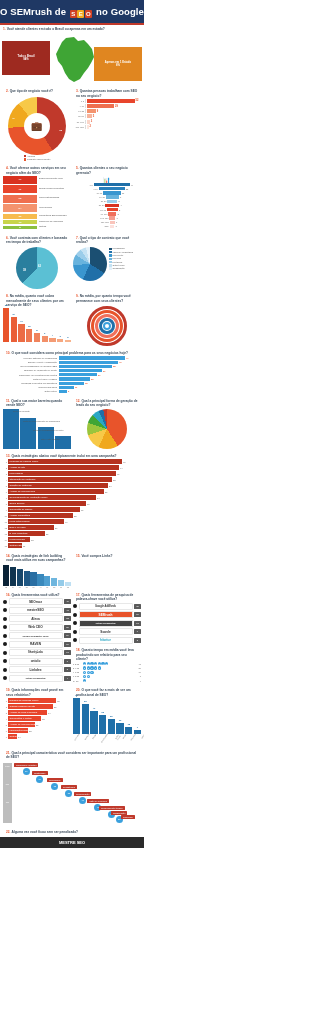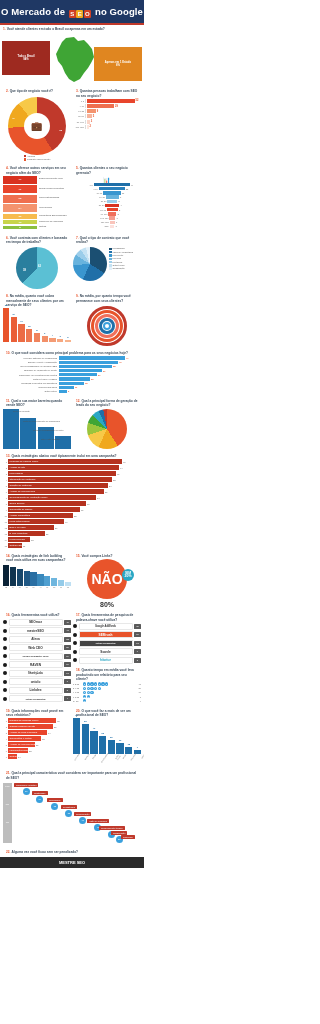--- a/index.html
+++ b/index.html
@@ -133,21 +133,21 @@
   .footer { background:#2a2a2a; color:#fff; text-align:center; padding:3px 0; font-size:4px; font-weight:bold; }
   .final-q { background:#fff; padding:2px 3px; }
 </style>
 </head>
 <body>
 
 <div class="page">
 
   <div class="hdr">
     <div class="hdr-title">
-      <span>O Mercado de </span><span class="seo-badge"><span class="sb-s">S</span><span class="sb-e">E</span><span class="sb-o">O</span></span><span> no Google</span>
+      <span>O SEMrush de </span><span class="seo-badge"><span class="sb-s">S</span><span class="sb-e">E</span><span class="sb-o">O</span></span><span> no Google</span>
     </div>
   </div>
 
   <div class="q">
     <span class="num">1.</span><span>Você atende clientes em todo o Brasil ou apenas em um estado?</span>
   </div>
   <div class="mapwrap">
     <div class="mapbox left">
       <div>Todo o Brasil</div>
       <div>94%</div>
@@ -581,30 +581,20 @@
         <span>51</span>
         <span>44</span>
         <span>37</span>
         <span>28</span>
         <span>19</span>
         <span>12</span>
       </div>
     </div>
     <div class="col">
       <div class="q"><span class="num">15.</span><span>Você compra Links?</span></div>
-      <div class="nao-wrap">
-        <div class="nao">
-          <span>NÃO</span>
-          <div class="sim">
-            <span>SIM</span>
-            <span>20%</span>
-          </div>
-        </div>
-        <div class="nao-pct">80%</div>
-      </div>
     </div>
   </div>
 
   <div class="two-col">
     <div class="col">
       <div class="q"><span class="num">16.</span><span>Quais ferramentas você utiliza?</span></div>
       <div>
         <div class="tool-row">
             <span class="tool-dot"></span>
             <div class="tool-logo">SEOmoz</div>

